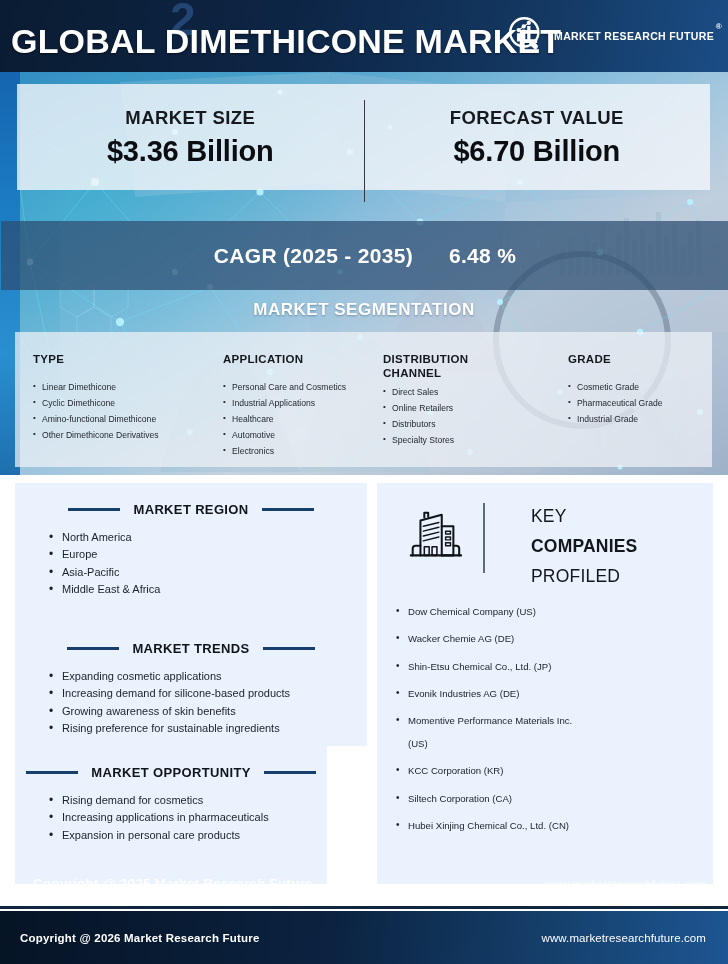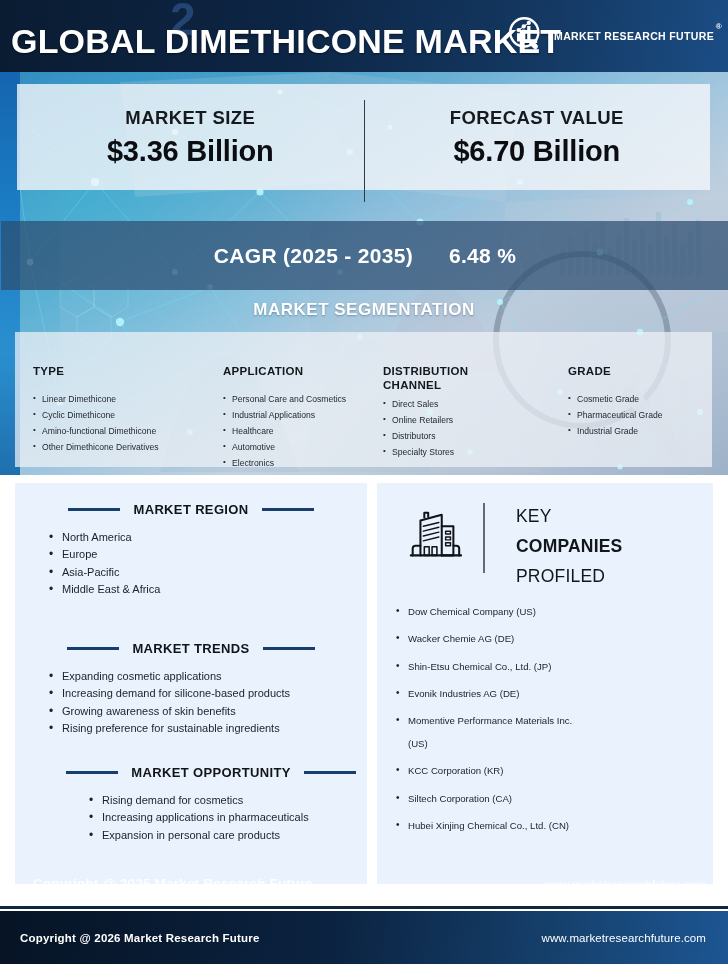--- a/index.html
+++ b/index.html
@@ -76,21 +76,21 @@
   
   .seg-title {
     position:absolute; left:0; top:228px; width:728px; text-align:center;
     font-size:17px; font-weight:bold; color:#ffffff; letter-spacing:.5px;
     text-shadow:0 1px 2px rgba(20,40,60,.35);
   }
   
   .seg-panel {
     position:absolute; left:15px; top:260px; width:697px; height:135px;
     background:rgba(240,243,247,.72);
-    display:flex; padding:32px 0 0 0;
+    display:flex; padding:20px 0 0 0;
   }
   .seg-col { padding-left:18px; }
   .seg-col.c1 { width:190px; }
   .seg-col.c2 { width:160px; }
   .seg-col.c3 { width:185px; }
   .seg-col.c4 { width:160px; }
   .seg-head {
     font-size:11.5px; font-weight:bold; color:#14181d; letter-spacing:.3px;
     line-height:1.22; text-transform:uppercase;
   }
@@ -104,41 +104,41 @@
   .seg-col.c3 .seg-list { margin-top:5px; }
 
   
   .lower { position:absolute; left:0; top:475px; width:728px; height:420px; background:#ffffff; }
 
   .card {
     position:absolute; background:#e9f2fd;
   }
   .card-region      { left:15px;  top:8px;   width:352px; height:145px; }
   .card-trends      { left:15px;  top:147px; width:352px; height:124px; }
-  .card-opportunity { left:15px;  top:271px; width:352px; height:138px;padding-left:40px; }
+  .card-opportunity { left:15px;  top:271px; width:312px; height:138px; }
   .card-companies   { left:377px; top:8px;   width:336px; height:401px; }
 
   .card-head {
     display:flex; align-items:center; justify-content:center; gap:13px;
     padding-top:19px;
   }
   .card-head .rule { width:52px; height:2.5px; background:#173f6d; }
   .card-head .txt { font-size:13px; font-weight:bold; color:#11151a; letter-spacing:.35px; }
 
   .card-list { list-style:none; margin:12px 0 0 34px; }
   .card-list li {
     font-size:11px; color:#1c2127; line-height:1.58; position:relative; padding-left:13px;
   }
   .card-list li:before { content:"•"; position:absolute; left:0; top:-1px; color:#1c2127; font-size:12px; }
 
   
   .kc-head { display:flex; align-items:flex-start; padding:18px 0 0 26px; gap:18px; }
   .kc-icon { width:62px; height:62px; flex:none; margin-top:4px; }
   .kc-bar { width:2px; height:70px; background:#5f6b78; margin-top:2px; }
-  .kc-words { margin-left:13px; }
+  .kc-words { margin-left:28px; }
   .kc-words div { font-size:17.5px; color:#13171c; line-height:1.72; letter-spacing:.2px; }
   .kc-words div.bold { font-weight:bold; }
 
   .kc-list { list-style:none; margin:14px 0 0 18px; }
   .kc-list li {
     font-size:9.6px; color:#1c2127; line-height:1.42; position:relative; padding-left:13px;
     margin-bottom:13.5px;
   }
   .kc-list li:before { content:"•"; position:absolute; left:1px; top:-1px; color:#1c2127; font-size:10px; }
   .kc-list li .cont { display:block; margin-top:10px; }

